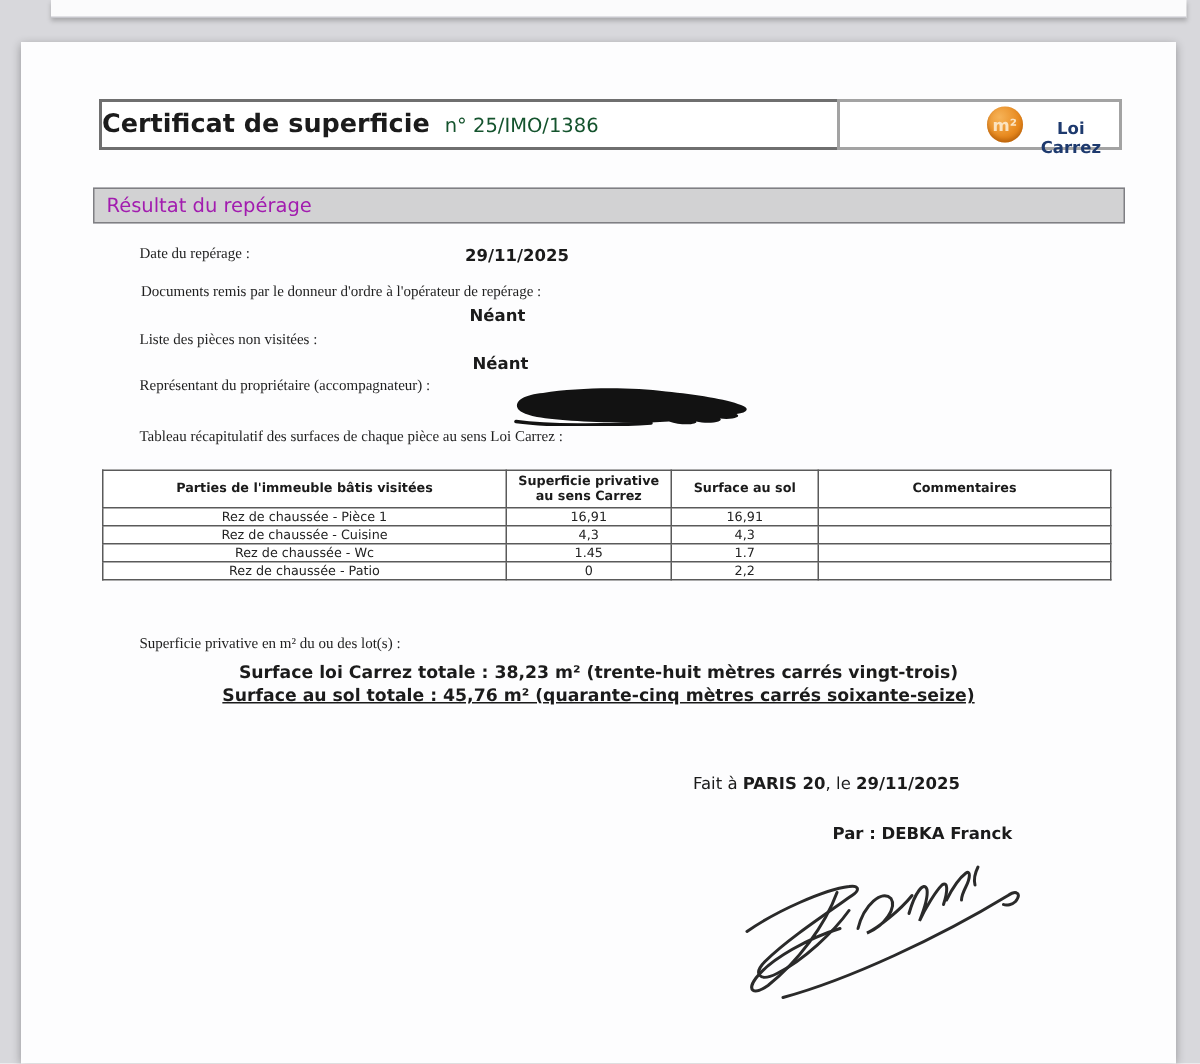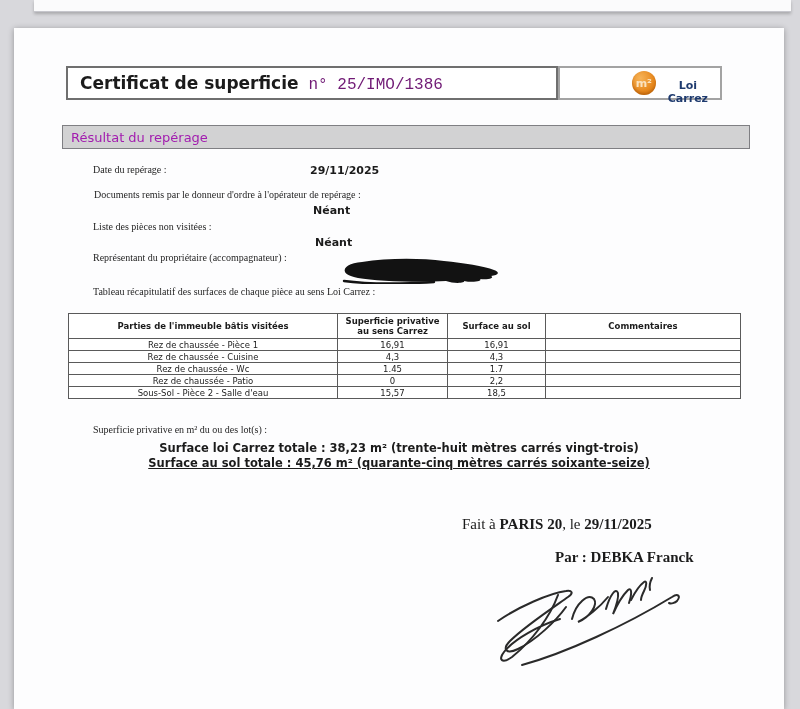--- a/index.html
+++ b/index.html
@@ -12,28 +12,28 @@
   .prev-page{
     position:absolute;left:34px;top:0;width:757px;height:11px;
     background:#fbfbfc;border-bottom:1px solid #c6c6cc;
     box-shadow:0 2px 3px rgba(0,0,0,0.22);
   }
   .page{
     position:absolute;left:14px;top:28px;width:770px;height:681px;
     background:#fdfdfe;box-shadow:0 1px 6px rgba(0,0,0,0.32);
   }
   .header-box{
-    position:absolute;left:52px;top:38px;width:492px;height:34px;
+    position:absolute;left:52px;top:38px;width:588px;height:34px;
     border:2px solid #6f6f6f;box-sizing:border-box;background:#fff;
-    display:flex;align-items:center;padding-left:12px;
+    display:flex;align-items:center;
   }
   .title{font-weight:bold;font-size:17px;white-space:nowrap;}
-  .doc-number{font-size:16px;margin-left:10px;color:#701a75;padding-top:3px;white-space:nowrap;font-family:Liberation Mono, monospace;}
+  .doc-number{font-size:13px;margin-left:10px;color:#14532d;padding-top:3px;white-space:nowrap;}
   .logo-box{
-    position:absolute;left:544px;top:38px;width:164px;height:34px;
+    position:absolute;left:544px;top:38px;width:190px;height:34px;
     border:2px solid #a3a3a3;box-sizing:border-box;background:#fff;
     display:flex;align-items:center;justify-content:flex-end;
     padding-right:12px;gap:12px;
   }
   .m2-circle{
     width:24px;height:24px;border-radius:50%;
     background:radial-gradient(circle at 35% 30%, #f6b358, #e8891d 60%, #d97a10);
     display:flex;align-items:center;justify-content:center;
     color:#fbe3c0;font-size:11px;font-weight:bold;
     box-shadow:inset 0 -2px 3px rgba(150,70,0,.5);
@@ -55,21 +55,21 @@
     border:1px solid #5a5a5a;font-size:8.5px;padding:0 4px;
     overflow:hidden;white-space:nowrap;box-sizing:border-box;
   }
   .surface-table th{height:25px;font-weight:bold;text-align:center;line-height:1.2;white-space:normal;}
   .surface-table td{height:12px;text-align:center;color:#222;}
   .surface-table td:first-child{text-align:center;}
   .totals-line{
     position:absolute;left:0;width:770px;text-align:center;
     font-size:11.5px;font-weight:bold;white-space:nowrap;
   }
-  .footer-line{position:absolute;font-size:15px;white-space:nowrap;font-family:Liberation Serif, serif;}
+  .footer-line{position:absolute;font-size:11px;white-space:nowrap;}
   .footer-line b{font-weight:bold;}
   .signature{position:absolute;left:474px;top:540px;width:210px;height:102px;}
 </style>
 </head>
 <body>
 
 <div class="prev-page"></div>
 
 <div class="page">
 
@@ -141,26 +141,20 @@
         <td>1.45</td>
         <td>1.7</td>
         <td></td>
       </tr>
       <tr>
         <td>Rez de chaussée - Patio</td>
         <td>0</td>
         <td>2,2</td>
         <td></td>
       </tr>
-      <tr>
-        <td>Sous-Sol - Pièce 2 - Salle d'eau</td>
-        <td>15,57</td>
-        <td>18,5</td>
-        <td></td>
-      </tr>
     </tbody>
   </table>
 
   <span class="lbl" style="left:79px;top:396px;">Superficie privative en m² du ou des lot(s) :</span>
   <div class="totals-line" style="top:413px;">Surface loi Carrez totale : 38,23 m² (trente-huit mètres carrés vingt-trois)</div>
   <div class="totals-line" style="top:428px;text-decoration:underline;">Surface au sol totale : 45,76 m² (quarante-cinq mètres carrés soixante-seize)</div>
 
   <div class="footer-line" style="left:448px;top:488px;">
     <span>Fait à </span><b>PARIS 20</b><span>, le </span><b>29/11/2025</b>
   </div>

